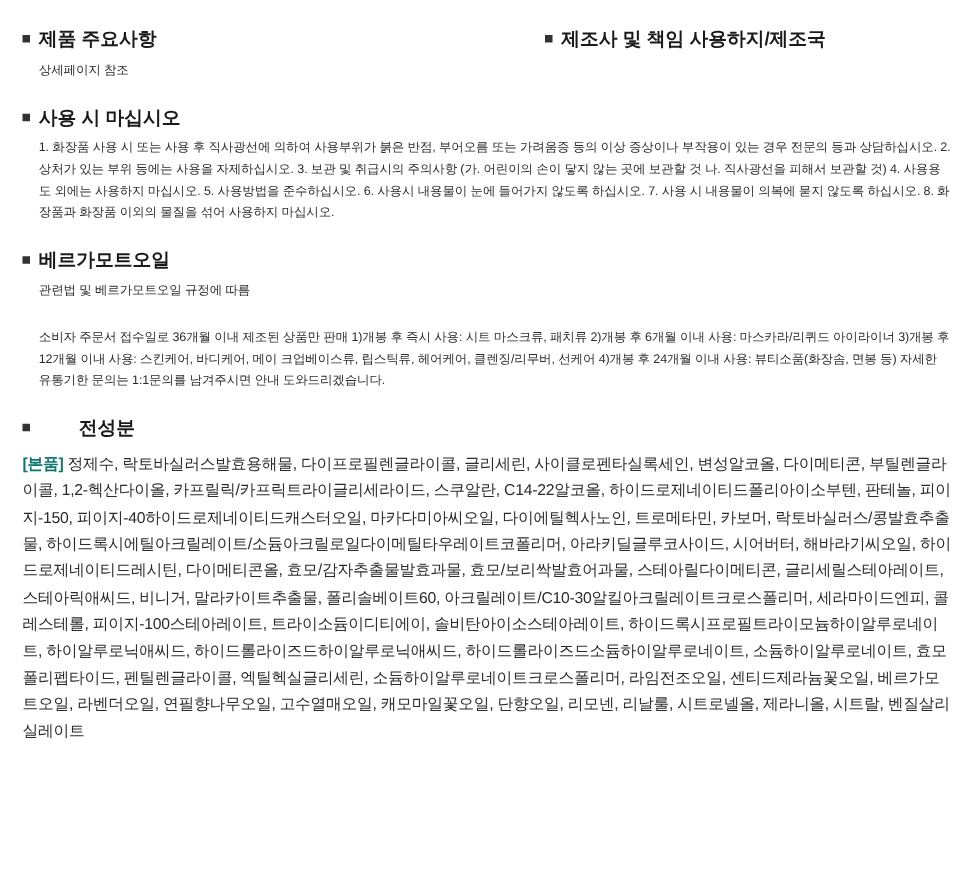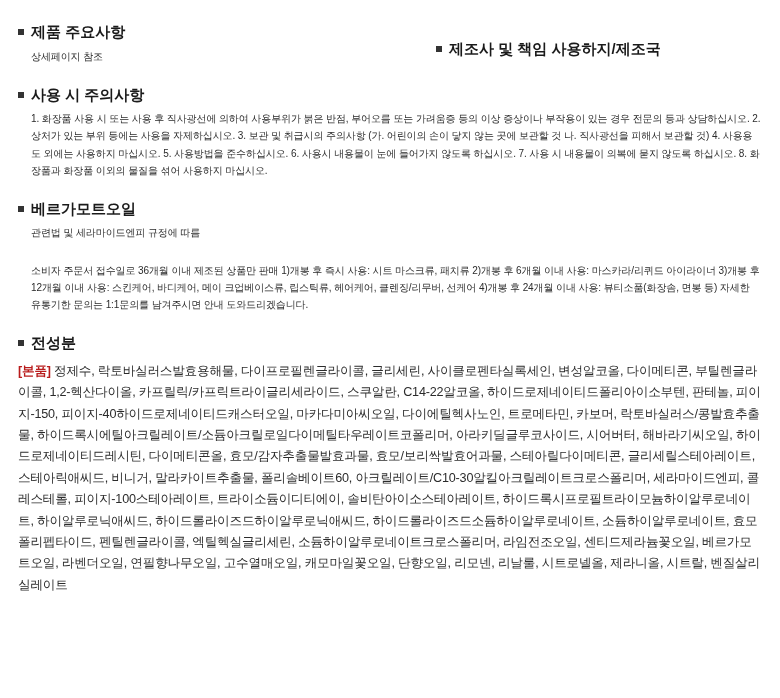--- a/index.html
+++ b/index.html
@@ -15,21 +15,21 @@
     -webkit-font-smoothing: antialiased;
   }
   .page {
     width: 780px;
     box-sizing: border-box;
     padding: 22px 18px 14px 18px;
   }
   .two-col {
     display: flex;
     flex-direction: row;
-    align-items: flex-end;
+    align-items: flex-start;
     margin-bottom: 20px;
   }
   .col {
     flex: 0 0 50%;
     box-sizing: border-box;
   }
   .col.right {
     padding-left: 46px;
   }
   .sec {
@@ -68,24 +68,25 @@
   .ingredients {
     font-size: 12.6px;
     line-height: 1.70;
     color: #2b2b2b;
     padding-left: 0px;
     letter-spacing: -0.2px;
     word-break: break-all;
   }
   .ing-label {
     font-weight: bold;
-    color: #b91c1c;
+    color: #0f766e;
   }
   .sec.ing .head {
     margin-bottom: 8px;
+    gap: 32px;
   }
 </style>
 </head>
 <body>
 
 <div class="page">
 
   <div class="two-col">
     <div class="col left">
       <div class="head">
@@ -98,31 +99,31 @@
       <div class="head">
         <span class="bullet"></span>
         <span>제조사 및 책임 사용하지/제조국</span>
       </div>
     </div>
   </div>
 
   <div class="sec">
     <div class="head">
       <span class="bullet"></span>
-      <span>사용 시 주의사항</span>
+      <span>사용 시 마십시오</span>
     </div>
     <div class="body">1. 화장품 사용 시 또는 사용 후 직사광선에 의하여 사용부위가 붉은 반점, 부어오름 또는 가려움증 등의 이상 증상이나 부작용이 있는 경우 전문의 등과 상담하십시오.  2. 상처가 있는 부위 등에는 사용을 자제하십시오.  3. 보관 및 취급시의 주의사항 (가. 어린이의 손이 닿지 않는 곳에 보관할 것 나. 직사광선을 피해서 보관할 것)  4. 사용용도 외에는 사용하지 마십시오. 5. 사용방법을 준수하십시오. 6. 사용시 내용물이 눈에 들어가지 않도록 하십시오. 7. 사용 시 내용물이 의복에 묻지 않도록 하십시오. 8. 화장품과 화장품 이외의 물질을 섞어 사용하지 마십시오.</div>
   </div>
 
   <div class="sec">
     <div class="head">
       <span class="bullet"></span>
       <span>베르가모트오일</span>
     </div>
-    <div class="body">관련법 및 세라마이드엔피 규정에 따름</div>
+    <div class="body">관련법 및 베르가모트오일 규정에 따름</div>
   </div>
 
   <div class="sec">
     <div class="body">소비자 주문서 접수일로 36개월 이내 제조된 상품만 판매  1)개봉 후 즉시 사용: 시트 마스크류, 패치류 2)개봉 후 6개월 이내 사용: 마스카라/리퀴드 아이라이너 3)개봉 후 12개월 이내 사용: 스킨케어, 바디케어, 메이 크업베이스류, 립스틱류, 헤어케어, 클렌징/리무버, 선케어 4)개봉 후 24개월 이내 사용: 뷰티소품(화장솜, 면봉 등)  자세한 유통기한 문의는 1:1문의를 남겨주시면 안내 도와드리겠습니다.</div>
   </div>
 
   <div class="sec ing">
     <div class="head">
       <span class="bullet"></span>
       <span>전성분</span>

